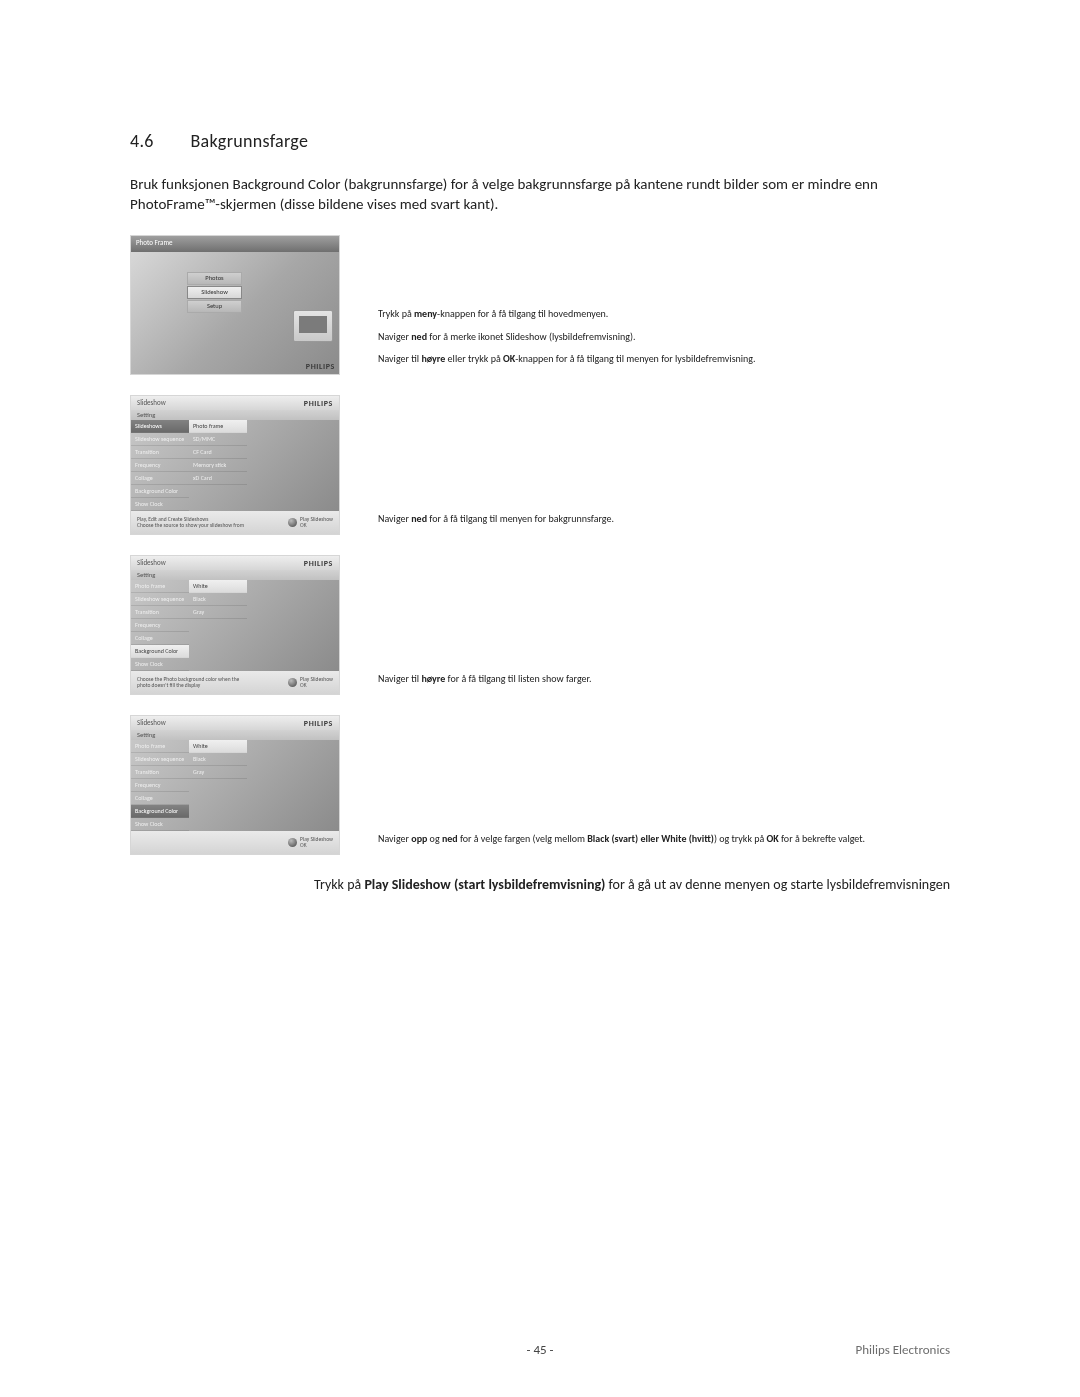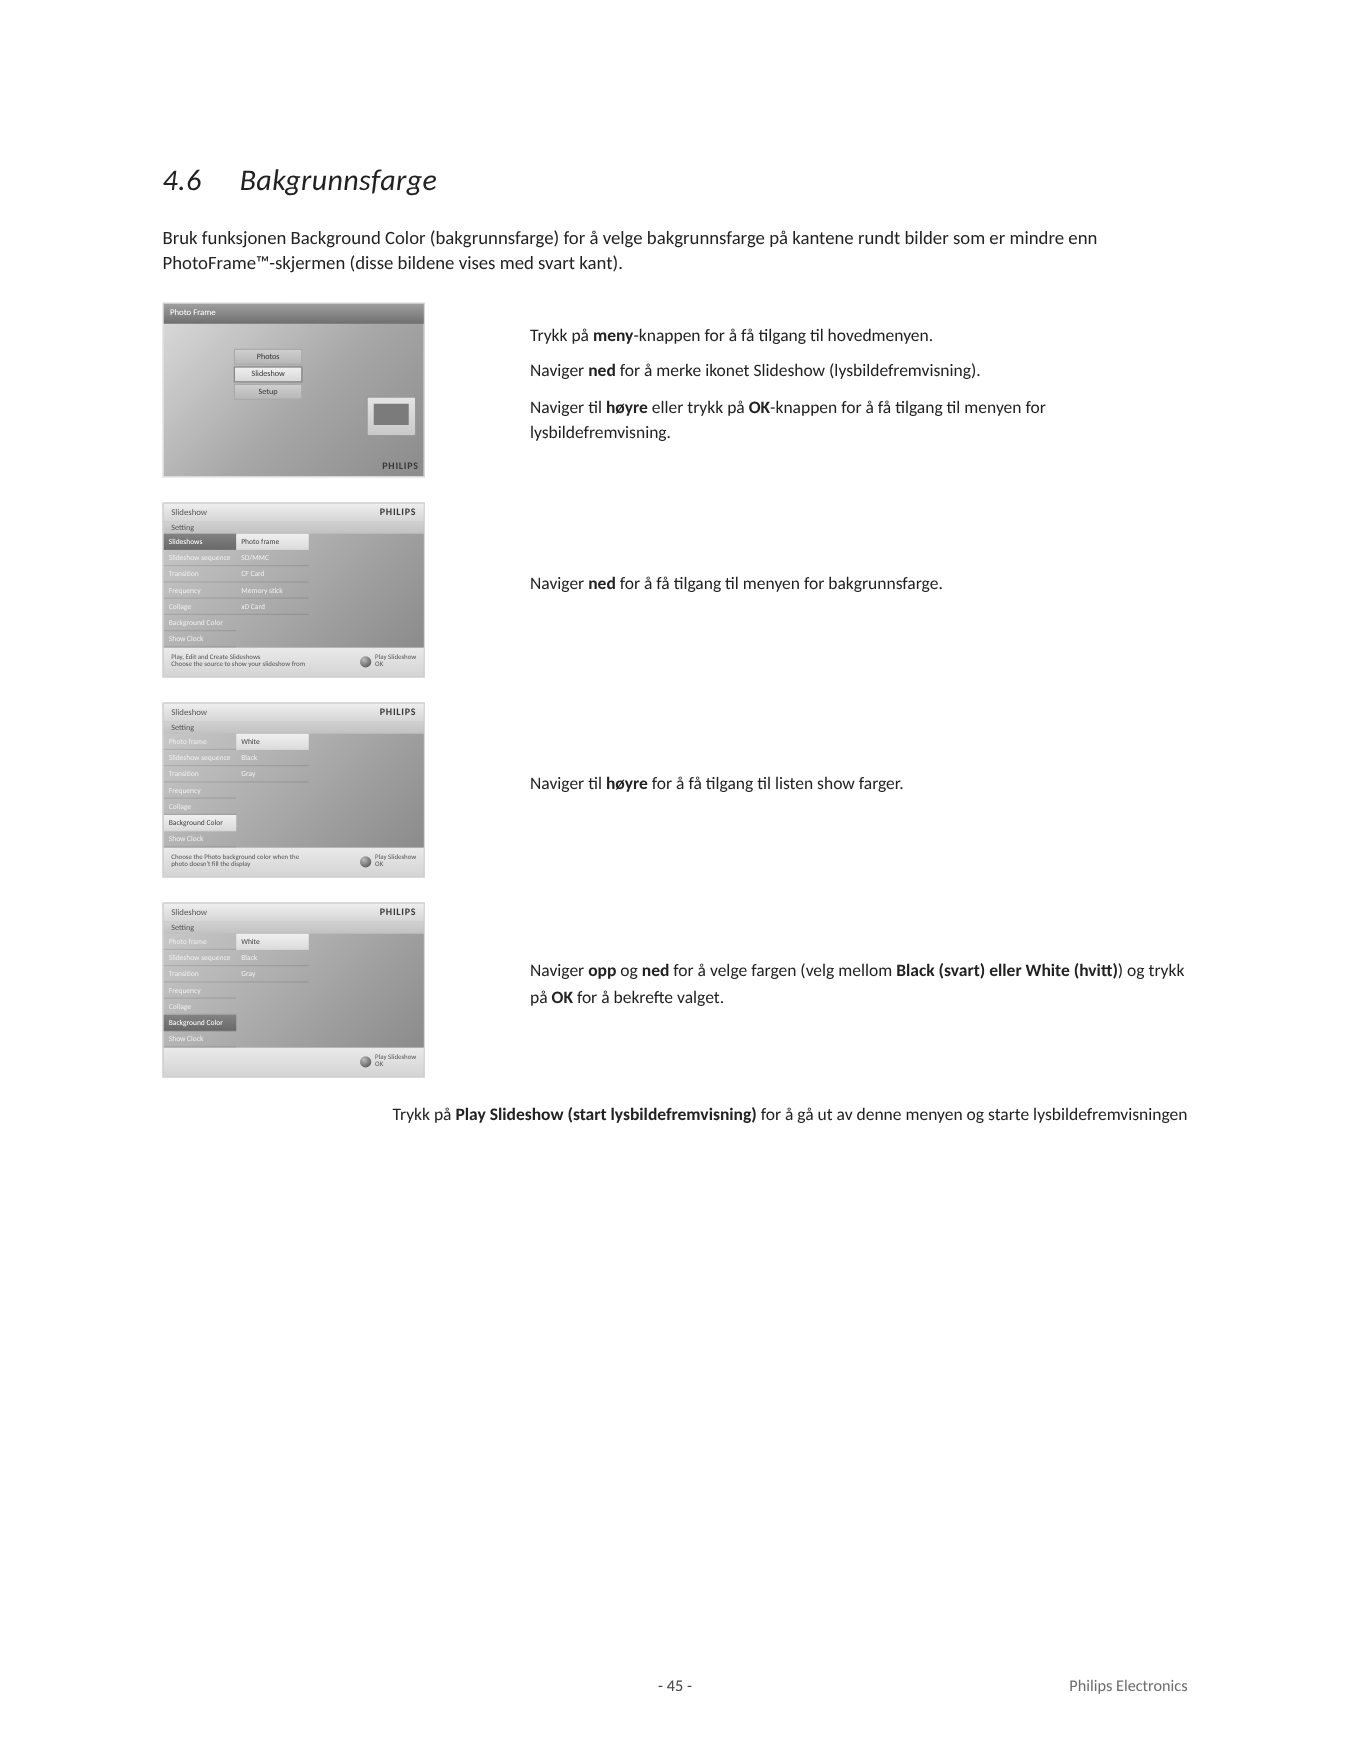--- a/index.html
+++ b/index.html
@@ -11,45 +11,43 @@
   }
   .page {
     width: 1080px;
     height: 1397px;
     position: relative;
     box-sizing: border-box;
     padding: 130px 130px 0 130px;
   }
   h2.section-heading {
     font-weight: 400;
-    font-size: 24px;
+    font-size: 18px;
     margin: 0 0 22px 0;
     letter-spacing: 0.3px;
-    font-style: italic;
   }
   h2 .secnum { display: inline-block; width: 56px; }
   p.intro {
     font-size: 15px;
     line-height: 1.35;
     margin: 0 0 20px 0;
   }
   .row {
     display: flex;
-    align-items: center;
+    align-items: flex-end;
     margin-bottom: 20px;
-    gap: 46px;
   }
   .thumb-col {
     width: 230px;
     flex: 0 0 230px;
   }
   .text-col {
     flex: 1;
     padding-left: 18px;
-    font-size: 14px;
+    font-size: 10px;
     line-height: 1.45;
   }
   .text-col p { margin: 0 0 8px 0; }
   b { font-weight: 700; }
 
   
   .thumb {
     width: 210px;
     border: 1px solid #d6d6d6;
     box-sizing: border-box;

